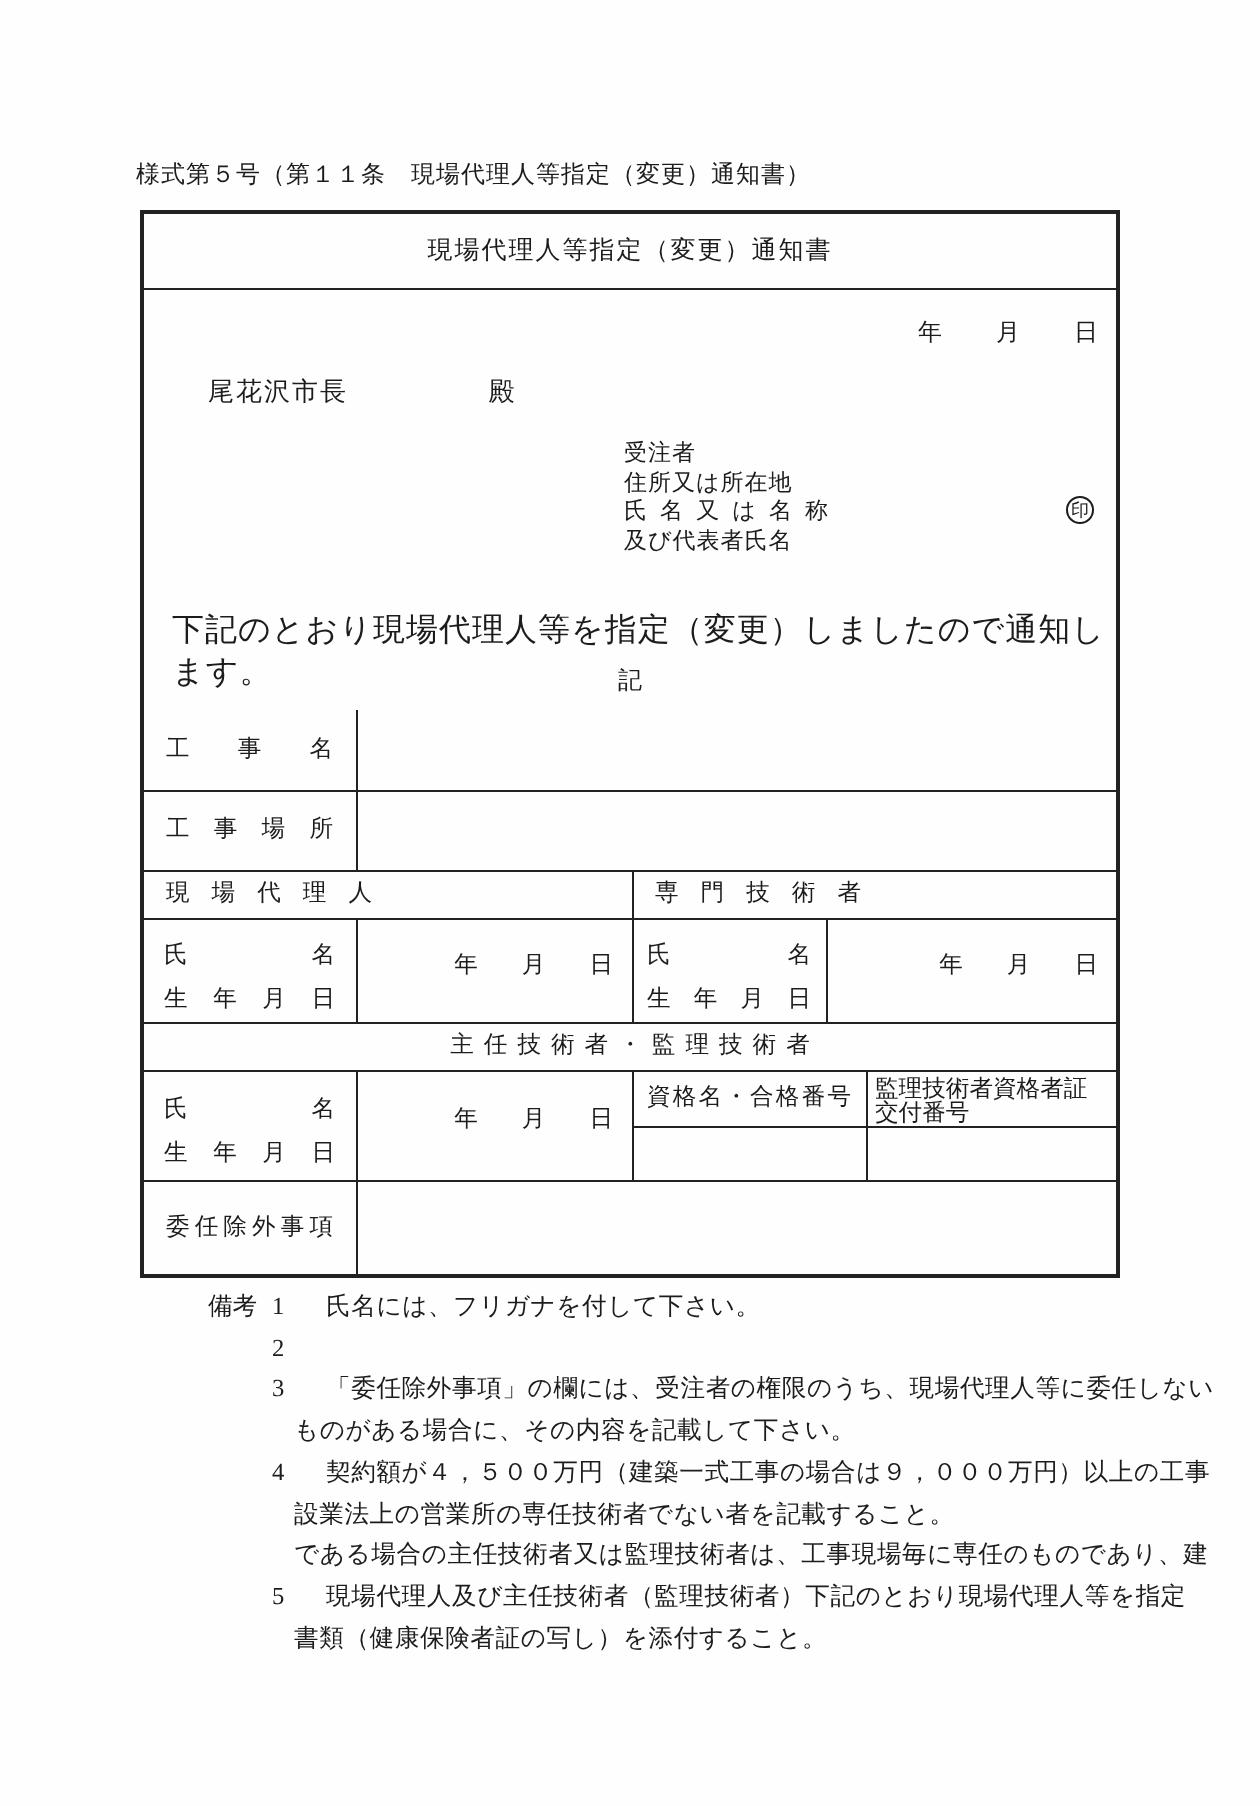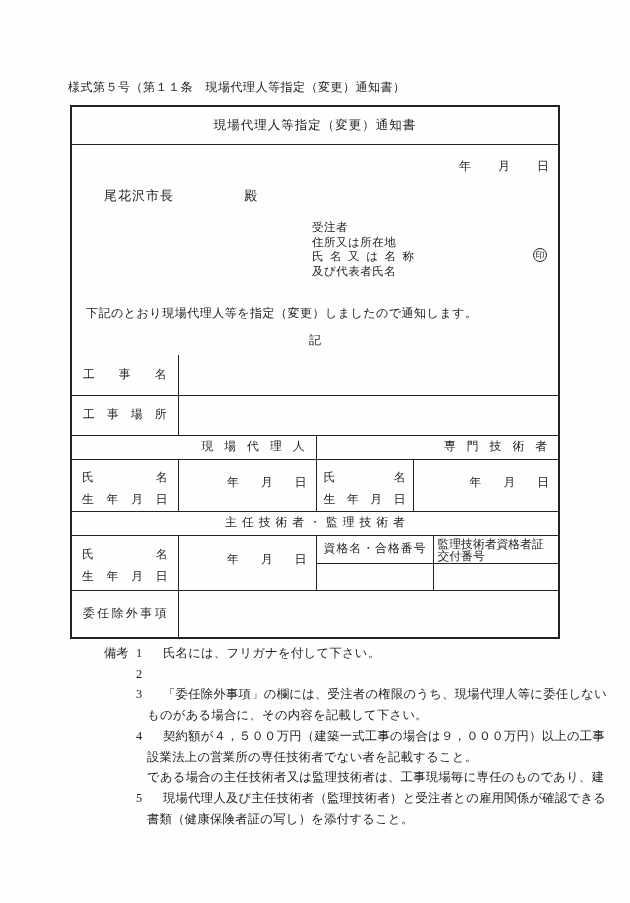--- a/index.html
+++ b/index.html
@@ -39,35 +39,35 @@
   }
   .sender-name-label {
     display:block; width:102px;
     text-align:justify; text-align-last:justify; letter-spacing:0;
   }
   .seal {
     position:absolute; top:141px; right:11px;
     width:14px; height:14px; border:1px solid #1c1c1c; border-radius:50%;
     font-size:9px; line-height:12px; text-align:center;
   }
-  .notify-row { position:absolute; top:198px; left:14px; font-size:12px; letter-spacing:0.5px; }
+  .notify-row { position:absolute; top:198px; left:14px; font-size:16px; letter-spacing:0.5px; }
   .record-row { position:absolute; top:225px; left:0; right:0; text-align:center; font-size:12px; }
   
   table.grid {
     position:absolute; left:0; right:0; top:248px;
     width:486px; height:282px;
     border-collapse:collapse; border:hidden; table-layout:fixed;
   }
   table.grid td { border:1px solid #222; font-size:11.8px; vertical-align:middle; overflow:hidden; }
   td.lbl { text-align:justify; text-align-last:justify; padding:0 11px; }
   td.lbl2 { vertical-align:top; padding:5px 10px 0 10px; }
   td.lbl2 .jline { text-align:justify; text-align-last:justify; line-height:22px; }
   td.lbl2n { vertical-align:top; padding:5px 7px 0 7px; }
   td.lbl2n .jline { text-align:justify; text-align-last:justify; line-height:22px; }
-  td.hdr { text-align:right; letter-spacing:11px; padding-left:11px; font-size:12px; }
+  td.hdr { text-align:left; letter-spacing:11px; padding-left:11px; font-size:12px; }
   td.hdr2 { text-align:center; letter-spacing:5px; padding-left:5px; font-size:12px; }
   td.datecell { vertical-align:bottom; }
   td.datecell .dateline {
     display:flex; justify-content:flex-end; gap:22px;
     padding:0 9px 5px 0; font-size:11.8px;
   }
   td.qual { text-align:justify; text-align-last:justify; padding:0 7px; }
   td.lic { vertical-align:top; font-size:10.8px; line-height:12.5px; padding:2px 3px 0 4px; letter-spacing:0; }
   
   .remarks { position:absolute; left:68px; top:643px; width:552px; font-size:12.3px; line-height:20.7px; }
@@ -212,20 +212,20 @@
     </div>
     <div class="note-line cont">
       <span class="nc">設業法上の営業所の専任技術者でない者を記載すること。</span>
     </div>
     <div class="note-line cont">
       <span class="nc">である場合の主任技術者又は監理技術者は、工事現場毎に専任のものであり、建</span>
     </div>
     <div class="note-line">
       <span class="nh"></span>
       <span class="nn">5</span>
-      <span class="nt">現場代理人及び主任技術者（監理技術者）と受注者との雇用関係が確認できる</span>
+      <span class="nt">現場代理人及び主任技術者（監理技術者）下記のとおり現場代理人等を指定</span>
     </div>
     <div class="note-line cont">
       <span class="nc">書類（健康保険者証の写し）を添付すること。</span>
     </div>
   </div>
 
 </div>
 
 </body></html>

